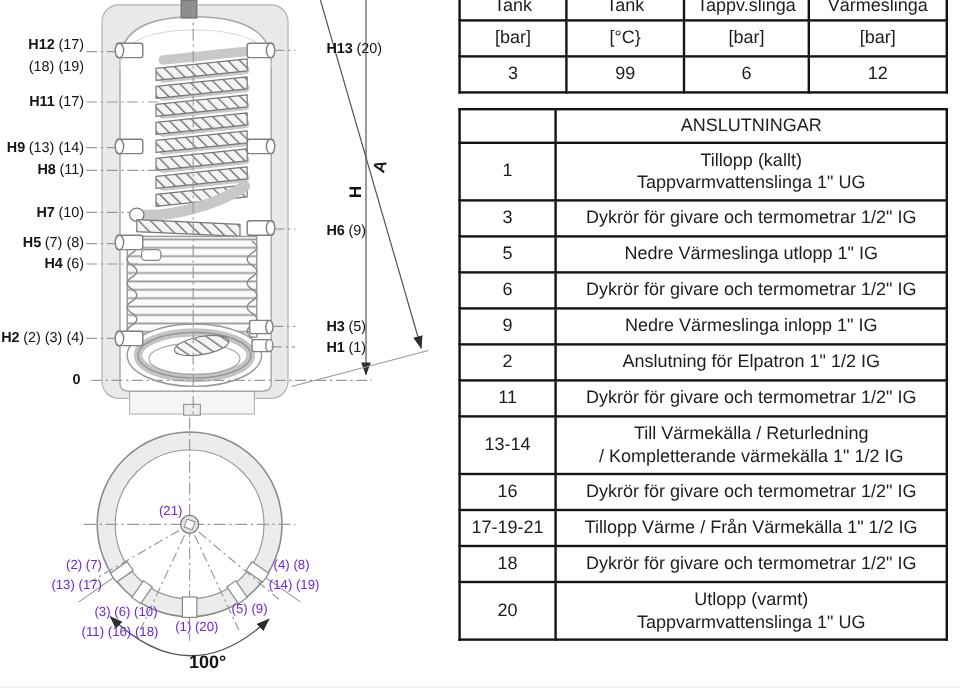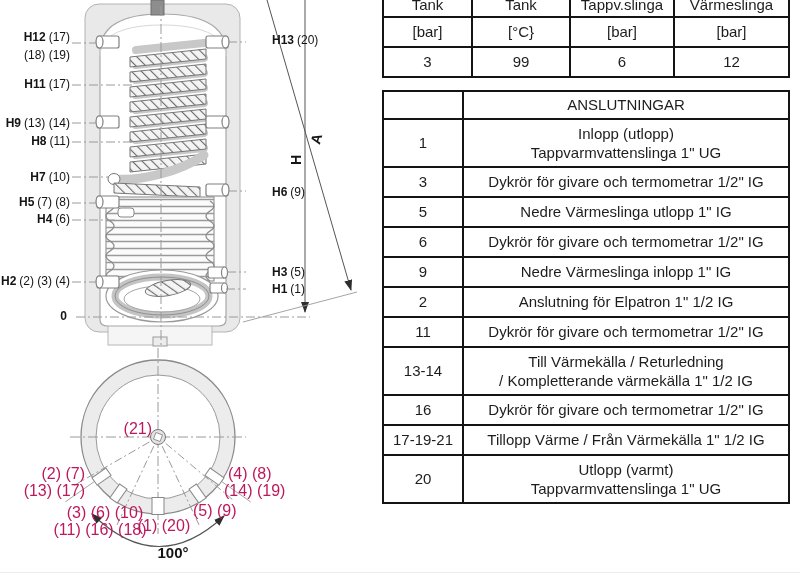--- a/index.html
+++ b/index.html
@@ -10,21 +10,21 @@
     color:#1d1d1d;
   }
   
   #diagram{position:absolute;left:0;top:0;width:380px;height:579px;}
   #diagram svg{position:absolute;left:0;top:0;}
   .lbl{position:absolute;font-size:12px;color:#141414;white-space:nowrap;line-height:1.2;}
   .lbl b{font-weight:700;}
   .lbl b:not(:empty){margin-right:3px;}
   .lbl-left{right:310px;text-align:left;}
   .lbl-right{left:248px;text-align:left;margin-left:24px;}
-  .tv-lbl{position:absolute;font-size:16px;color:#be185d;white-space:nowrap;}
+  .tv-lbl{position:absolute;font-size:11px;color:#6d28d9;white-space:nowrap;}
   .tv-angle{font-weight:700;font-size:15px;color:#141414;}
   
   #tables{position:absolute;left:382px;top:0;width:406px;height:579px;}
   table{border-collapse:collapse;table-layout:fixed;font-size:15px;color:#1d1d1d;width:406px;}
   td{border:2px solid #141414;text-align:center;vertical-align:middle;padding:0 2px;line-height:1.3;background:#fff;}
   #spec-table{position:absolute;left:0;top:-8px;}
   #spec-table tr:first-child td{height:20px;vertical-align:bottom;padding-bottom:2px;}
   #spec-table td{height:28px;}
   #conn-table{position:absolute;left:0;top:90px;}
   #conn-table tr.single td{height:28px;}
@@ -251,21 +251,21 @@
         <col style="width:326px">
       </colgroup>
     <tbody>
         <tr class="head">
       <td></td>
       <td>ANSLUTNINGAR</td>
     </tr>
     <tr class="double">
       <td>1</td>
       <td>
-            <div>Inlopp (utlopp)</div>
+            <div>Tillopp (kallt)</div>
             <div>Tappvarmvattenslinga 1" UG</div>
           </td>
     </tr>
     <tr class="single">
       <td>3</td>
       <td>Dykrör för givare och termometrar 1/2" IG</td>
     </tr>
     <tr class="single">
       <td>5</td>
       <td>Nedre Värmeslinga utlopp 1" IG</td>
@@ -294,20 +294,24 @@
           </td>
     </tr>
     <tr class="single">
       <td>16</td>
       <td>Dykrör för givare och termometrar 1/2" IG</td>
     </tr>
     <tr class="single">
       <td>17-19-21</td>
       <td>Tillopp Värme / Från Värmekälla 1" 1/2 IG</td>
     </tr>
+    <tr class="single">
+      <td>18</td>
+      <td>Dykrör för givare och termometrar 1/2" IG</td>
+    </tr>
     <tr class="double">
       <td>20</td>
       <td>
             <div>Utlopp (varmt)</div>
             <div>Tappvarmvattenslinga 1" UG</div>
           </td>
     </tr>
   </tbody>
     </table>
 </div>

